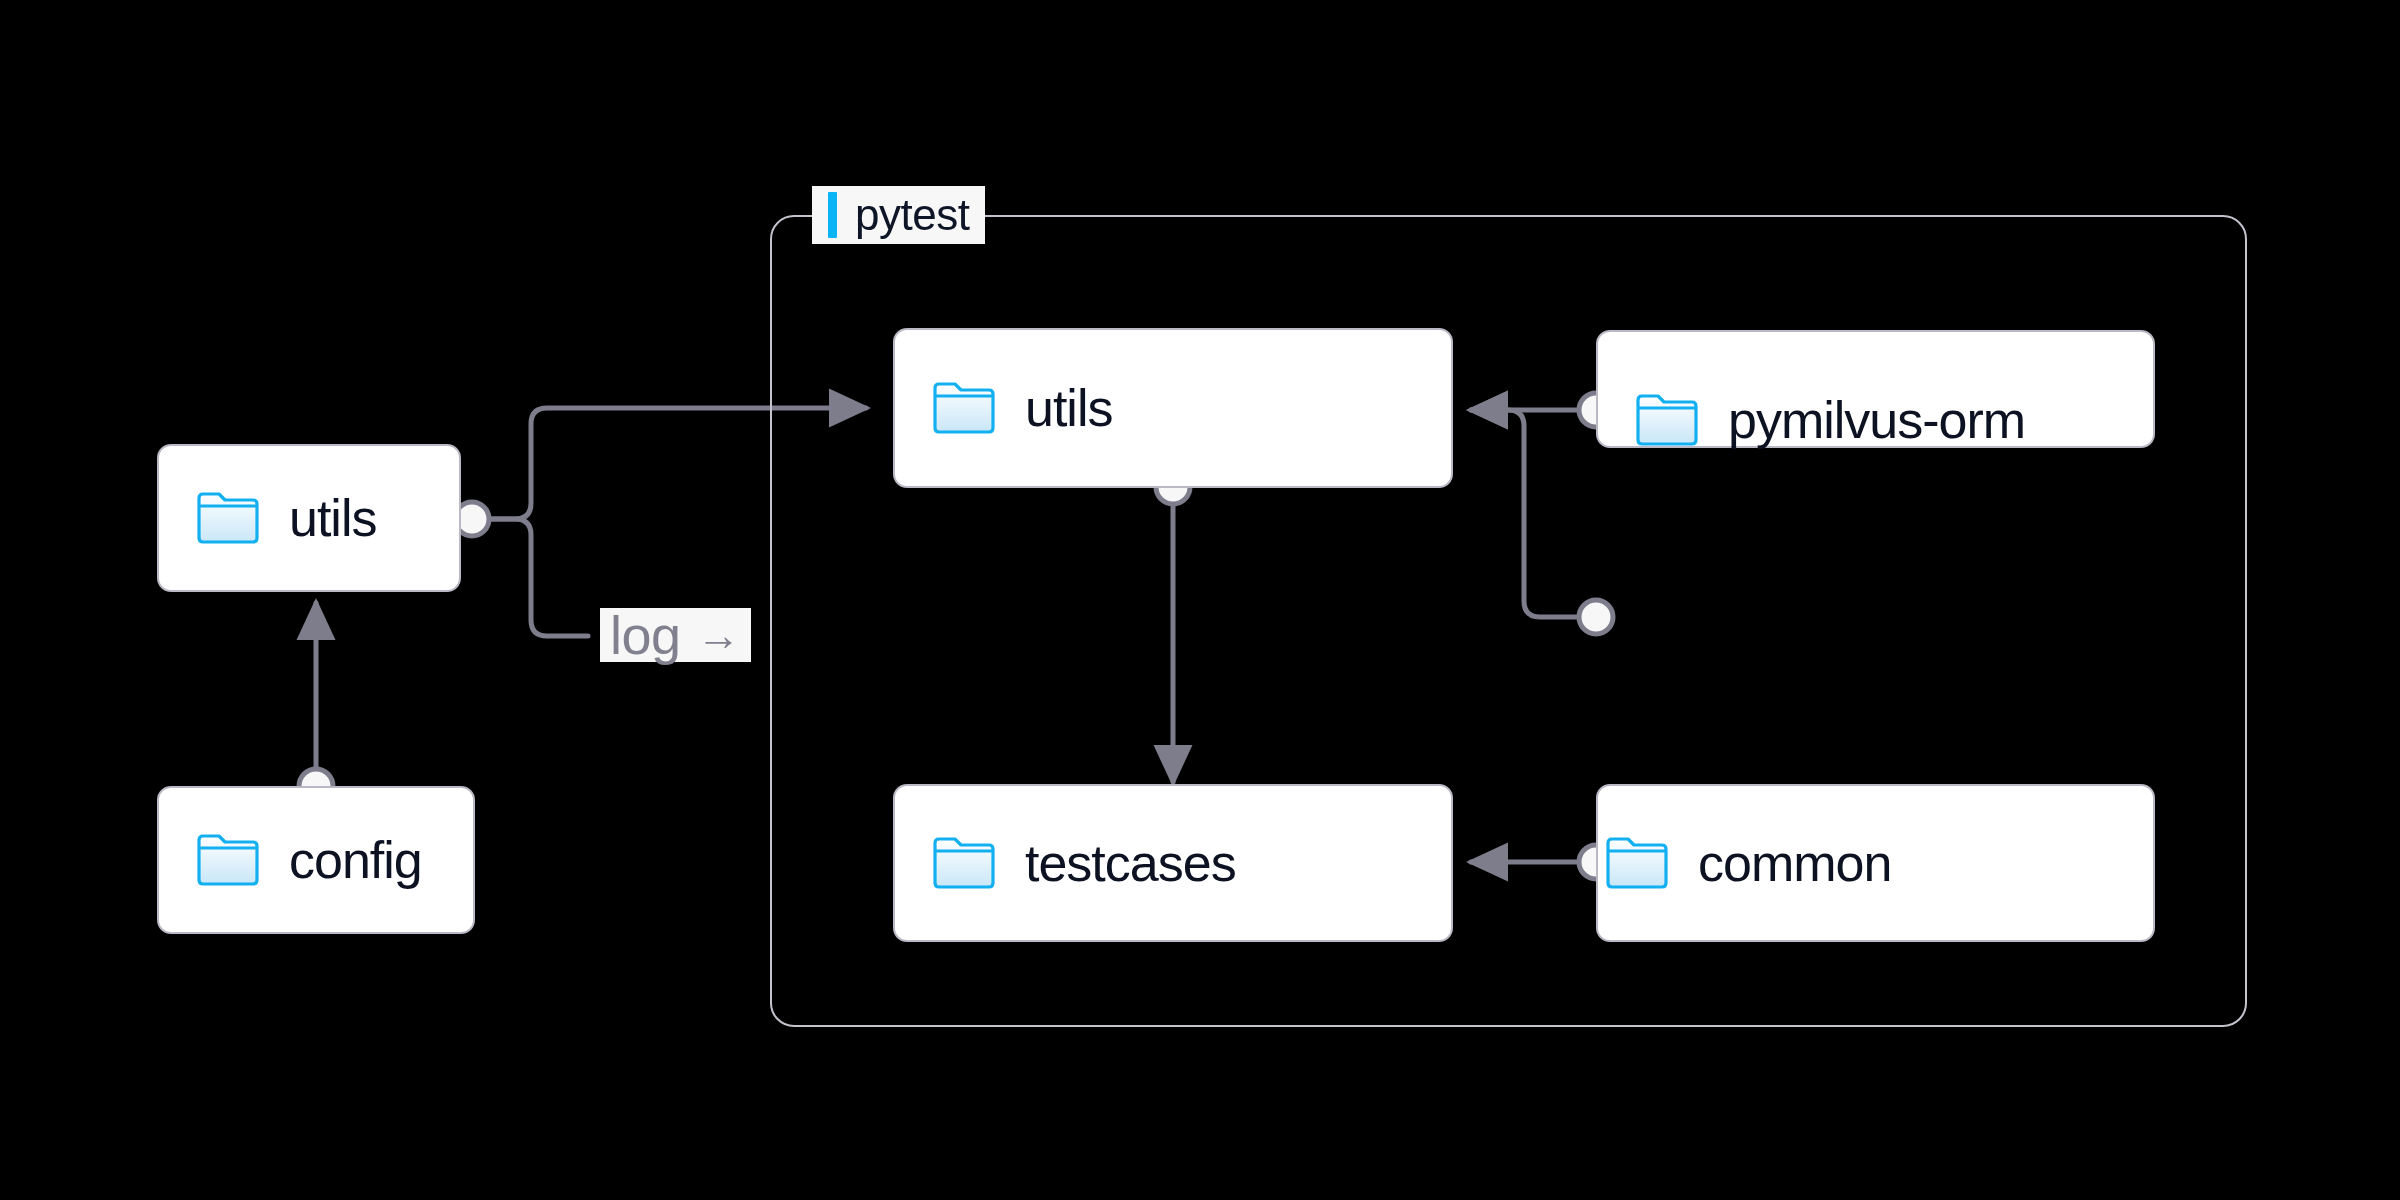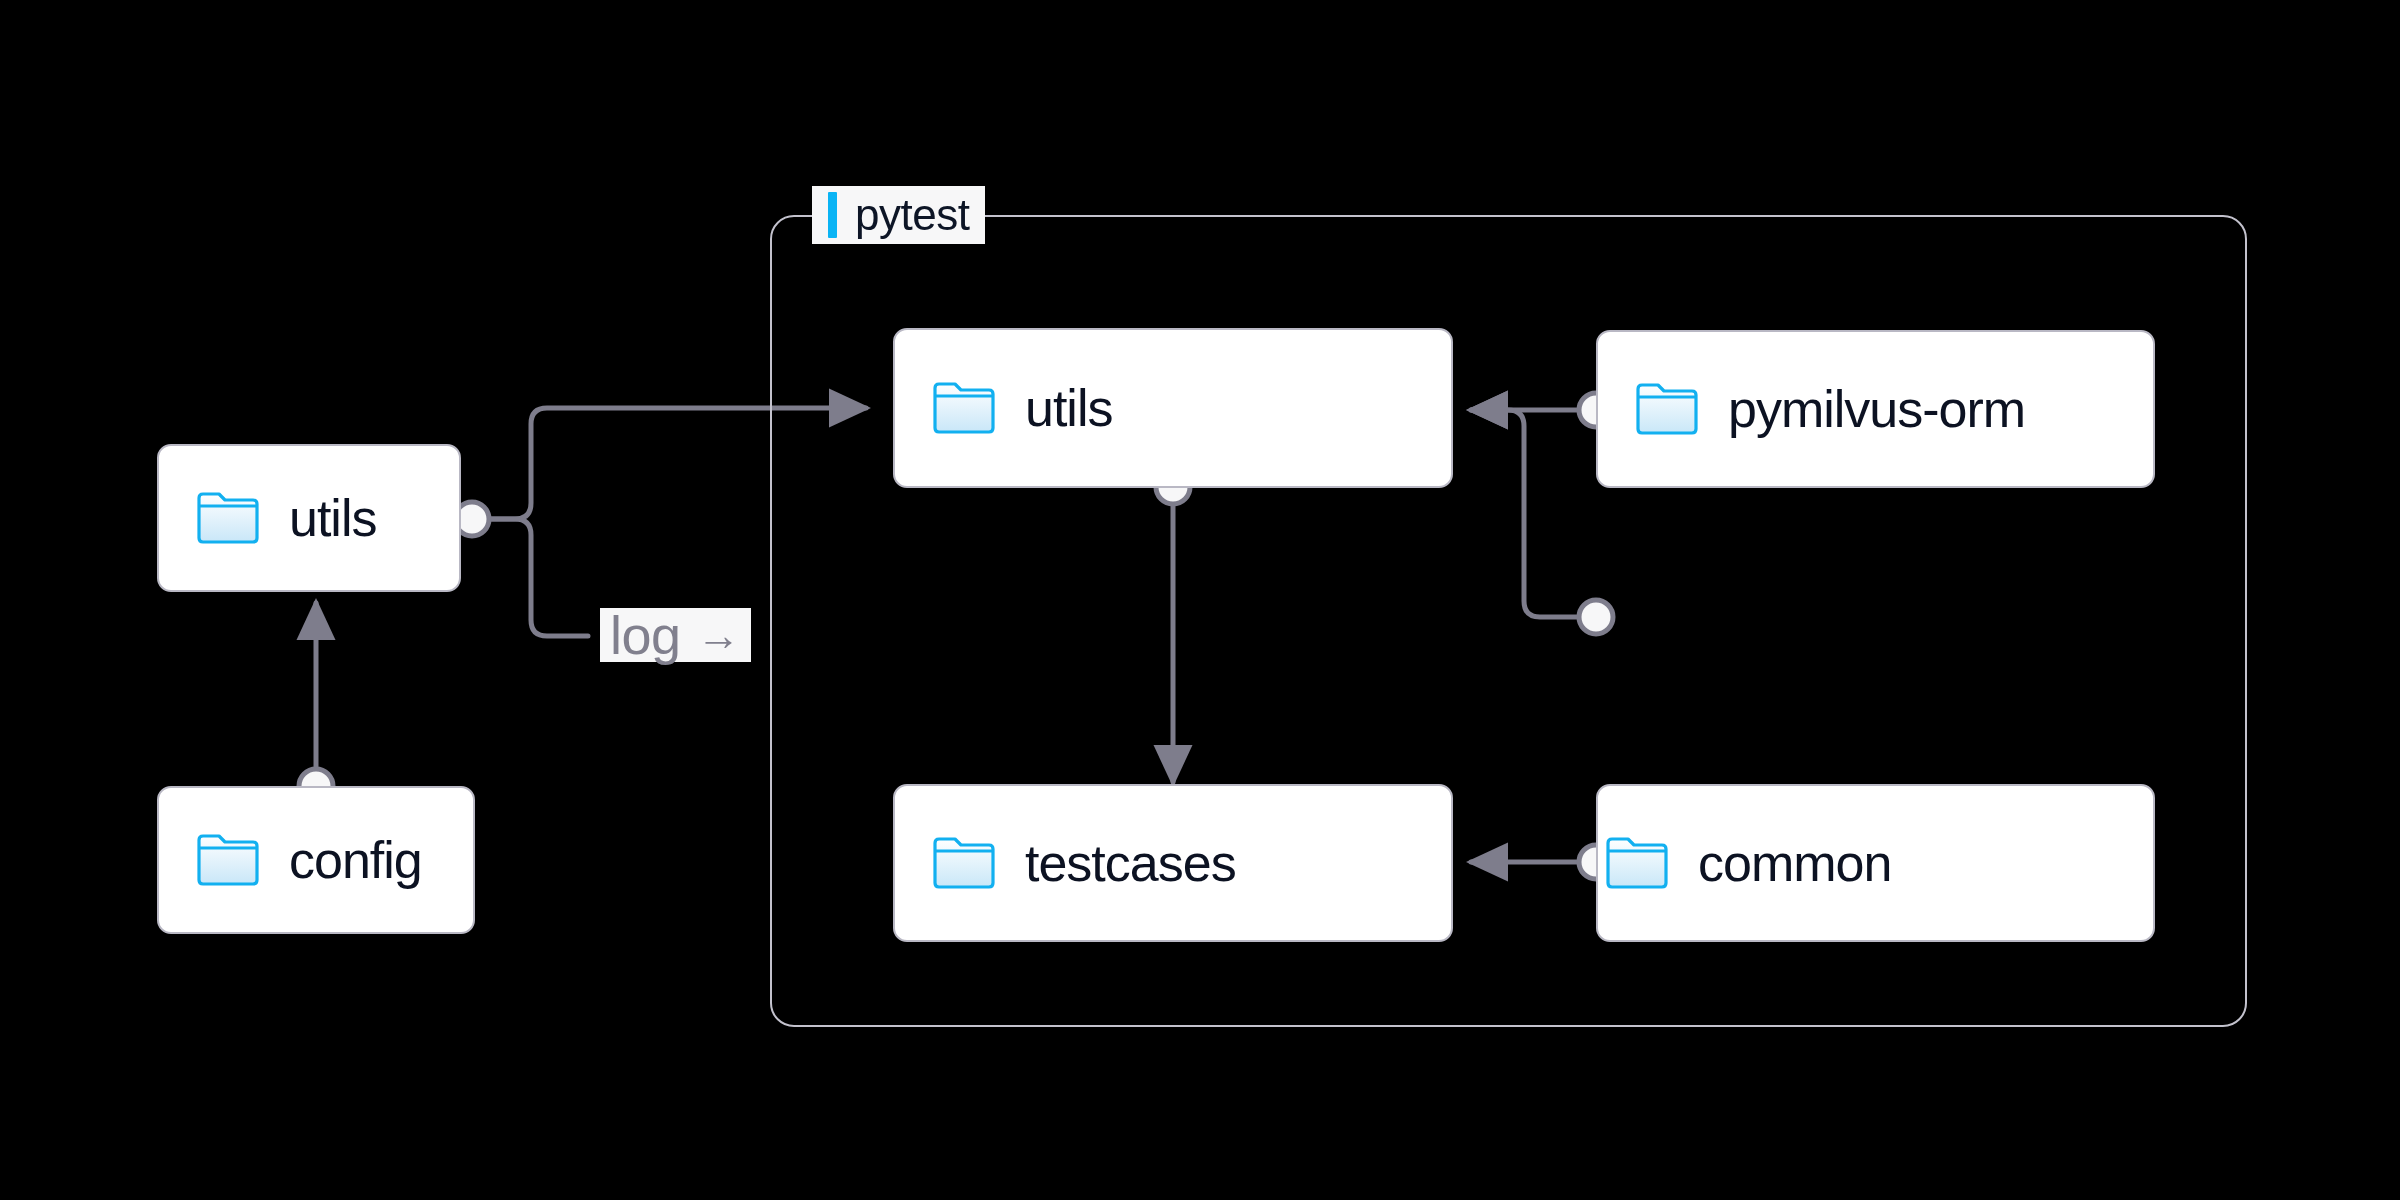--- a/index.html
+++ b/index.html
@@ -186,21 +186,21 @@
   </div>
 
   <div class="node" style="left:893px; top:784px; width:560px; height:158px;">
     <svg class="folder-icon" viewBox="0 0 62 52">
       <path d="M2,10 L2,6 Q2,2 6,2 L22,2 L28,8 L56,8 Q60,8 60,12 L60,46 Q60,50 56,50 L6,50 Q2,50 2,46 Z" fill="url(#folderGrad)" stroke="#12b0f0" stroke-width="3.2" stroke-linejoin="round"></path>
       <path d="M3,14 L59,14" stroke="#12b0f0" stroke-width="3.2"></path>
     </svg>
     <span class="node-label">testcases</span>
   </div>
 
-  <div class="node" style="left:1596px; top:330px; width:559px; height:158px;">
+  <div class="node" style="left:1596px; top:330px; width:559px; height:118px;align-items:flex-end;">
     <svg class="folder-icon" viewBox="0 0 62 52">
       <path d="M2,10 L2,6 Q2,2 6,2 L22,2 L28,8 L56,8 Q60,8 60,12 L60,46 Q60,50 56,50 L6,50 Q2,50 2,46 Z" fill="url(#folderGrad)" stroke="#12b0f0" stroke-width="3.2" stroke-linejoin="round"></path>
       <path d="M3,14 L59,14" stroke="#12b0f0" stroke-width="3.2"></path>
     </svg>
     <span class="node-label">pymilvus-orm</span>
   </div>
 
 
   <div class="node" style="left:1596px; top:784px; width:559px; height:158px;padding-left:8px;">
     <svg class="folder-icon" viewBox="0 0 62 52">

